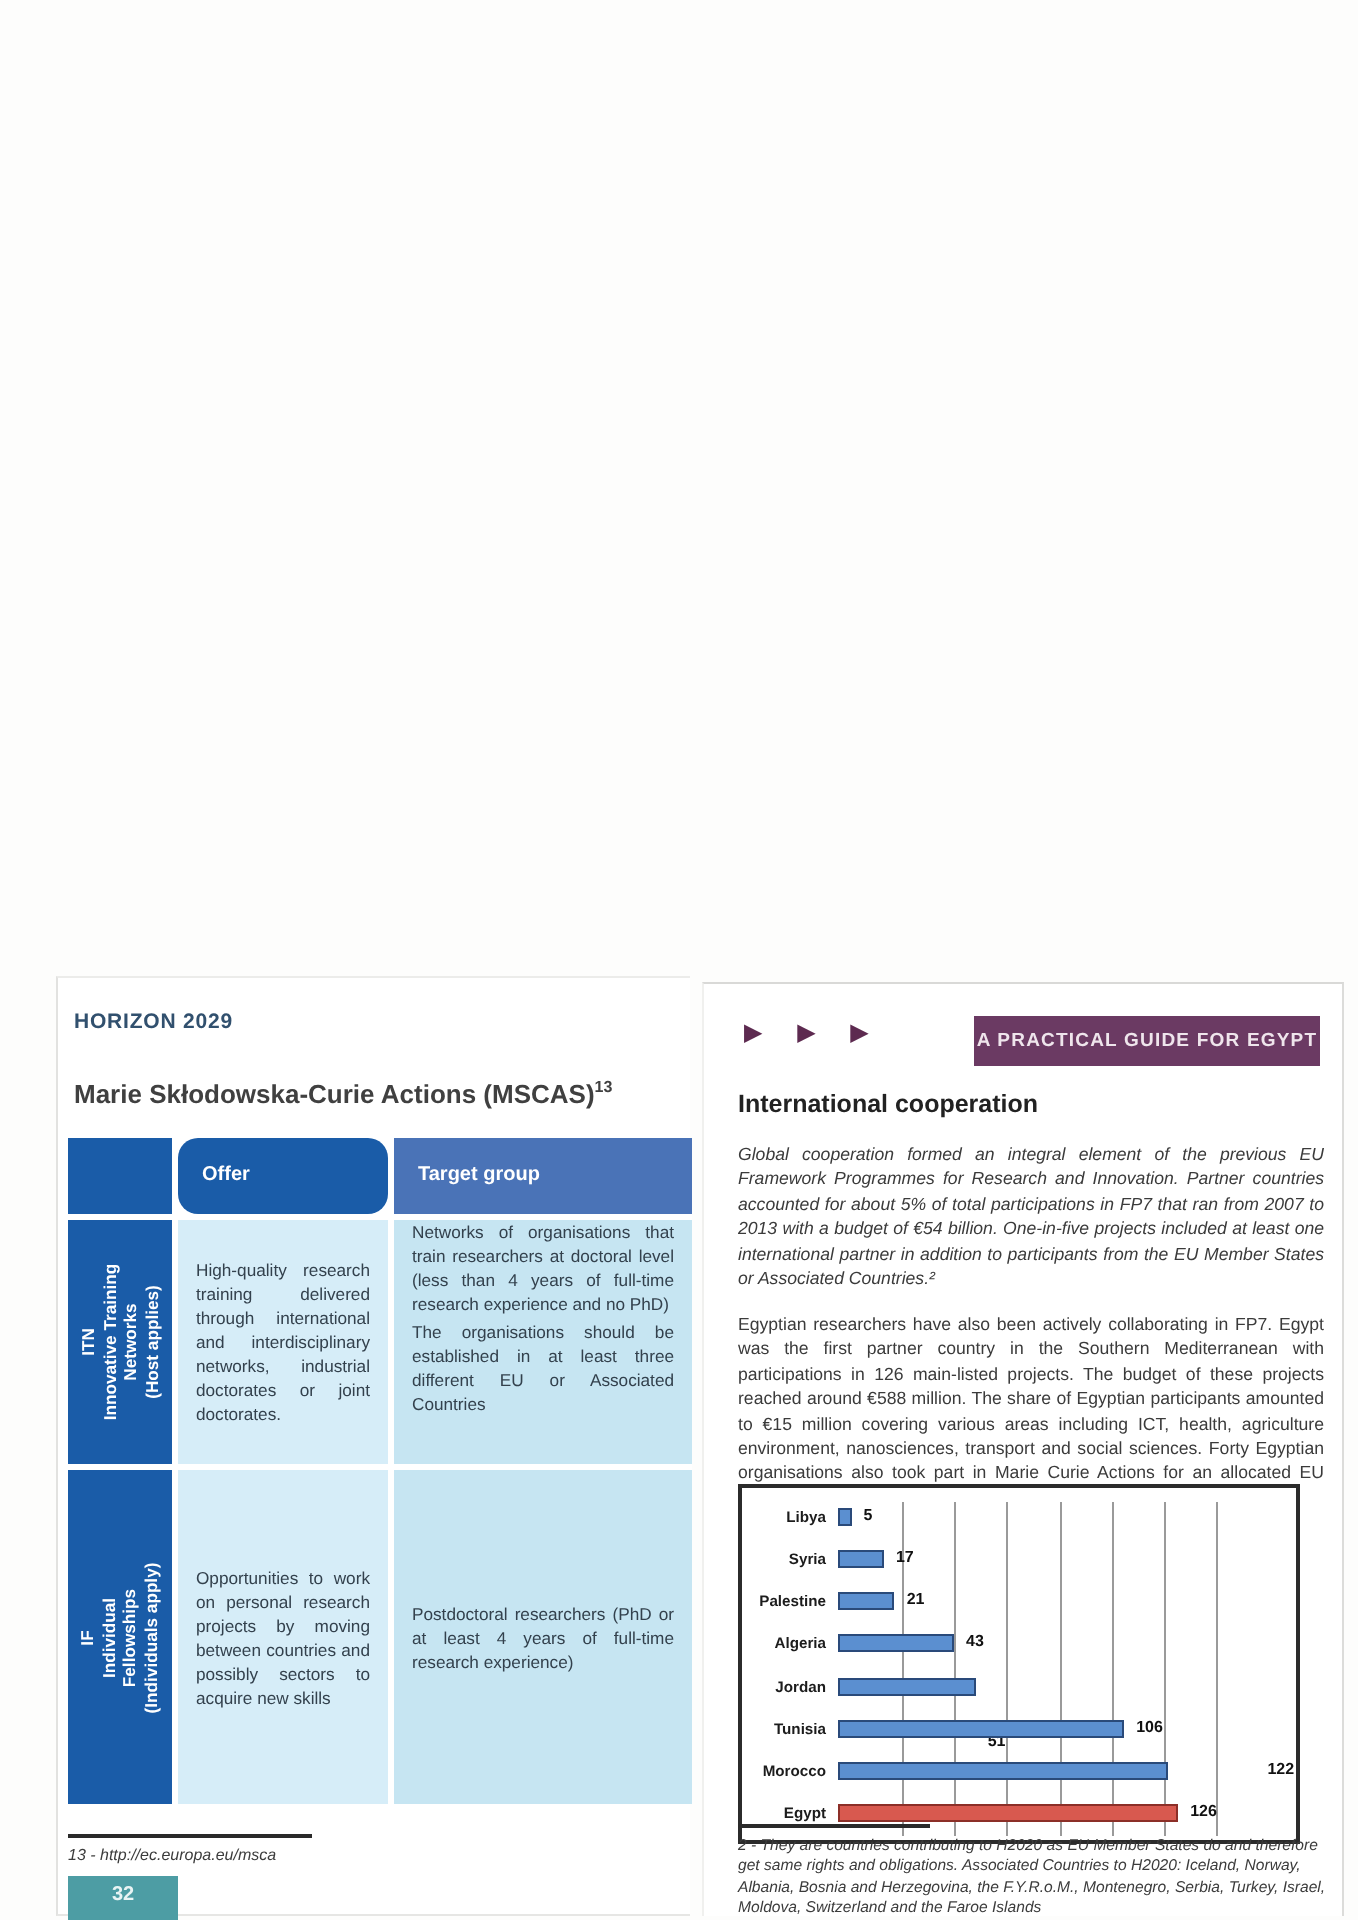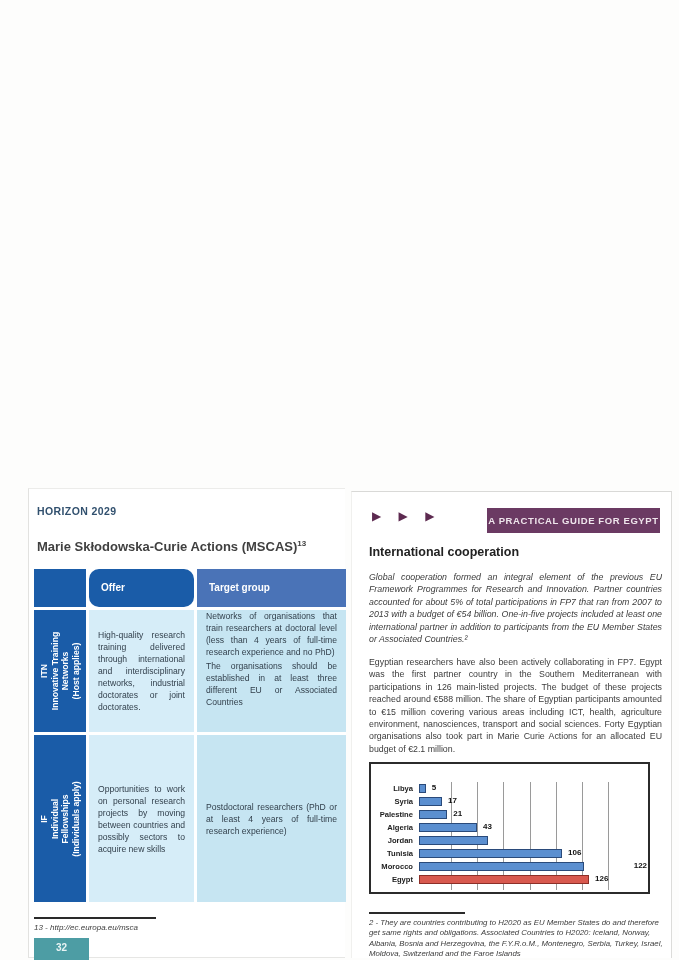--- a/index.html
+++ b/index.html
@@ -60,22 +60,22 @@
     color:#efe5ec; font-size:9.5px; font-weight:bold; letter-spacing:.6px;
     display:flex; align-items:center; justify-content:center;
   }
   .intl-heading { position:absolute; left:17px; top:53px; font-size:12.5px; font-weight:bold; color:#222; }
   .para { position:absolute; left:17px; width:293px; font-size:8.8px; line-height:12.4px;
           color:#3b3b3b; text-align:justify; }
   #para1 { top:79px;font-style:italic; }
   #para2 { top:164px; }
 
   .chart-box {
-    position:absolute; left:17px; top:270px; width:281px; height:132px;
-    border:2px solid #2b2b2b; background:#fff; padding:18px 6px 6px 4px;
+    position:absolute; left:17px; top:250px; width:281px; height:180px;
+    border:2px solid #2b2b2b; background:#fff; padding:7px 6px 6px 4px;
   }
   .chart-inner { position:relative; width:100%; height:100%; }
   .chart-grid { position:absolute; left:50px; right:34px; top:0; bottom:-4px; }
   .gridline { position:absolute; top:0; bottom:0; width:1px; background:#9a9a9a; }
   .chart-rows { position:relative; height:100%; display:flex; flex-direction:column; justify-content:space-between; }
   .bar-row { display:flex; align-items:center; height:14px; }
   .bar-label { width:44px; padding-right:6px; text-align:right; font-size:7.6px; font-weight:bold; color:#1c1c1c; flex:0 0 44px; }
   .bar-track { flex:1; margin-right:34px; position:relative; height:9px; }
   .bar { position:absolute; left:0; top:0; height:100%; border:1px solid #2a4a7a; }
   .bar-value { position:absolute; top:-1px; font-size:8px; font-weight:bold; color:#111; white-space:nowrap; }

